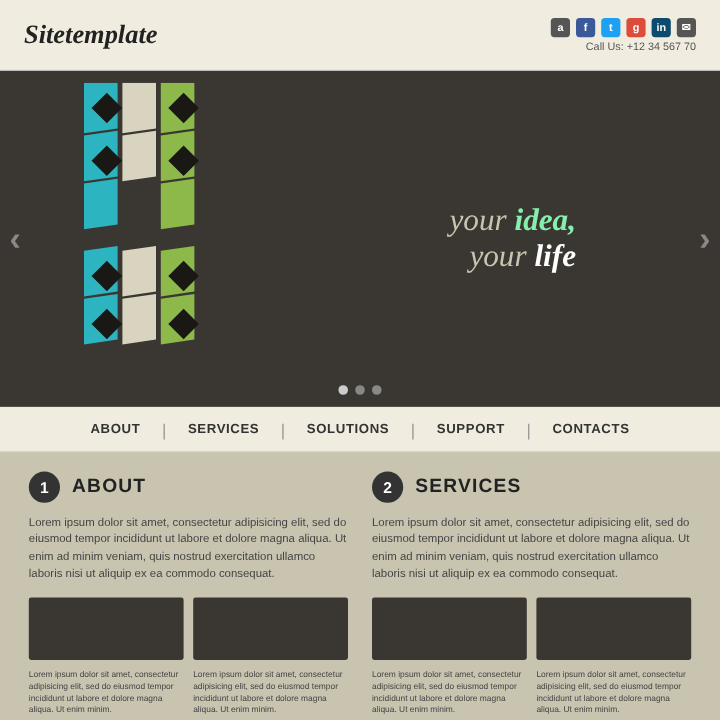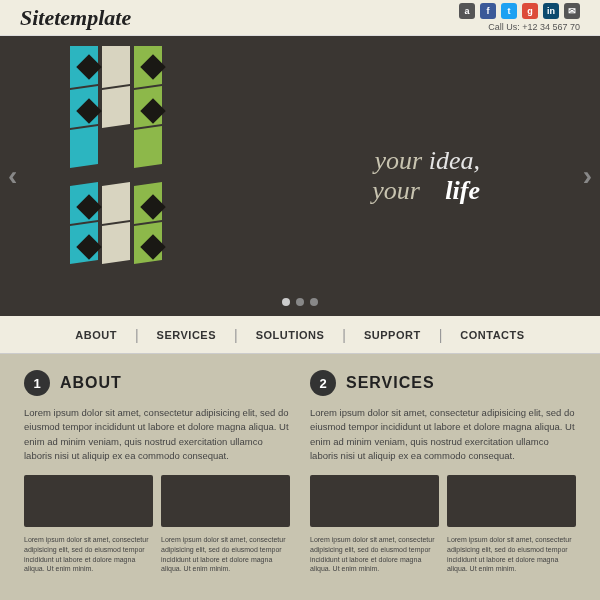--- a/index.html
+++ b/index.html
@@ -1,21 +1,21 @@
 <!DOCTYPE html>
 <html><head>
   <meta charset="utf-8">
   <style>
     * { margin: 0; padding: 0; box-sizing: border-box; }
     body { width: 600px; height: 600px; overflow: hidden; font-family: Arial, sans-serif; background: #c8c4b0; }
 
     
     .header {
       background: #f0ede0;
-      height: 36px;
+      height: 59px;
       display: flex;
       align-items: center;
       justify-content: space-between;
       padding: 0 20px;
       border-bottom: 1px solid #ddd;
     }
     .logo {
       font-size: 22px;
       font-weight: bold;
       font-style: italic;
@@ -67,28 +67,28 @@
       top: 50%;
       transform: translateY(-50%);
       text-align: right;
     }
     .hero-text-line1 {
       font-size: 26px;
       color: #c8c4b0;
       font-style: italic;
       font-family: Georgia, serif;
     }
-    .hero-text-line1 span { color: #e5e5e5; font-weight: normal; }
+    .hero-text-line1 span { color: #86efac; font-weight: bold; }
     .hero-text-line2 {
       font-size: 26px;
       color: #c8c4b0;
       font-style: italic;
       font-family: Georgia, serif;
     }
-    .hero-text-line2 span { color: #fff; font-weight: bold; margin-left: 19px; }
+    .hero-text-line2 span { color: #fff; font-weight: bold; }
     .slider-arrow {
       position: absolute;
       top: 50%;
       transform: translateY(-50%);
       font-size: 28px;
       color: #888;
       cursor: pointer;
       z-index: 10;
       font-weight: bold;
     }

